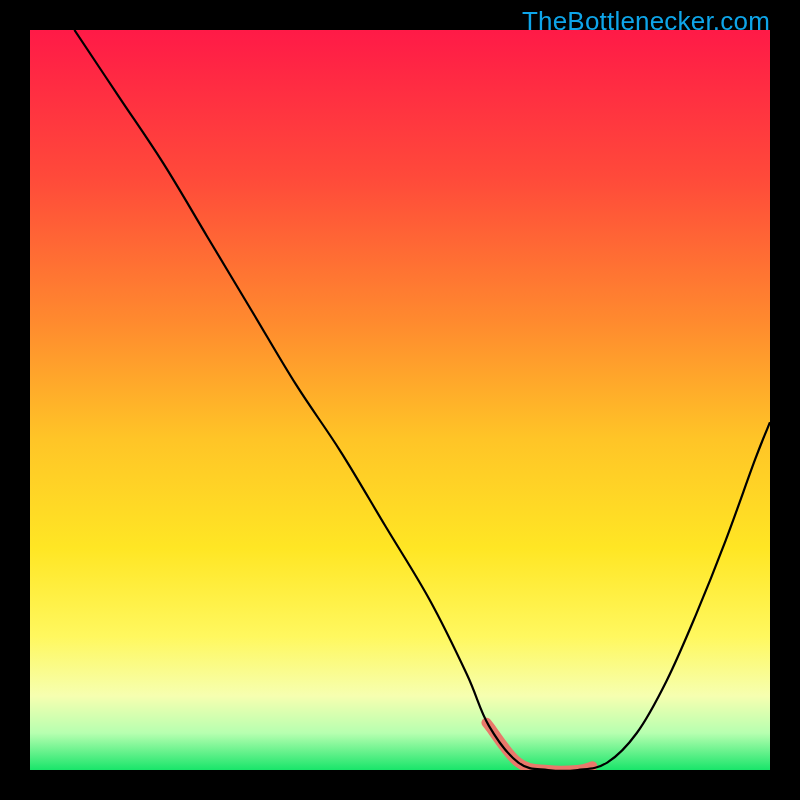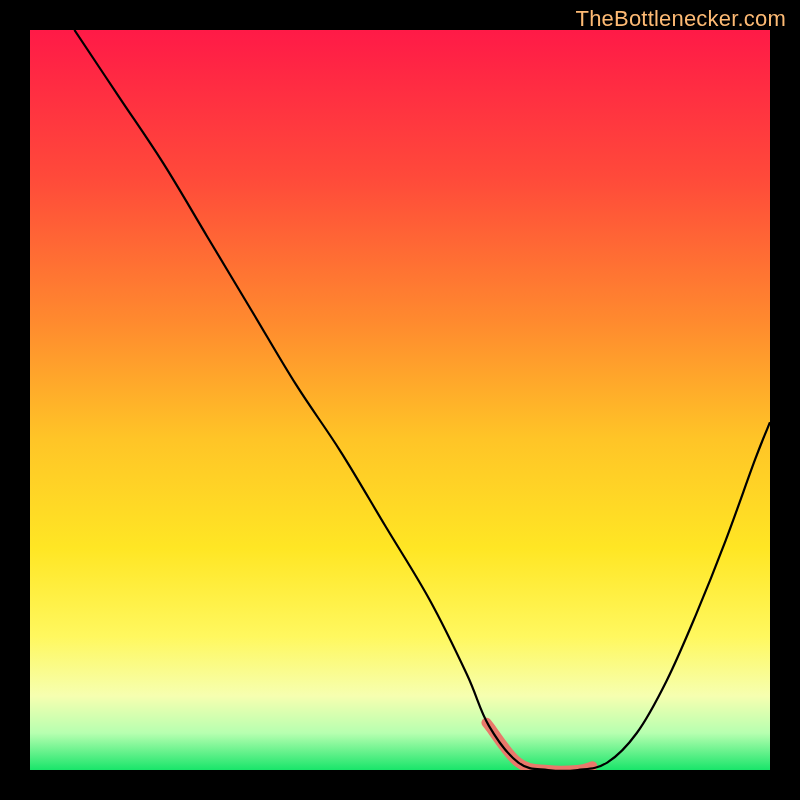--- a/index.html
+++ b/index.html
@@ -7,23 +7,23 @@
     padding: 0;
     width: 800px;
     height: 800px;
     background: #000;
     position: relative;
     font-family: Arial, Helvetica, sans-serif;
   }
   .watermark {
     position: absolute;
     top: 6px;
-    right: 14px;
-    color: #fdba74;
-    font-size: 22px;
+    right: 30px;
+    color: #0ea5e9;
+    font-size: 26px;
     letter-spacing: 0.2px;
     z-index: 10;
   }
   .chart-wrap {
     position: absolute;
     left: 30px;
     top: 30px;
     width: 740px;
     height: 740px;
     background: #000;

